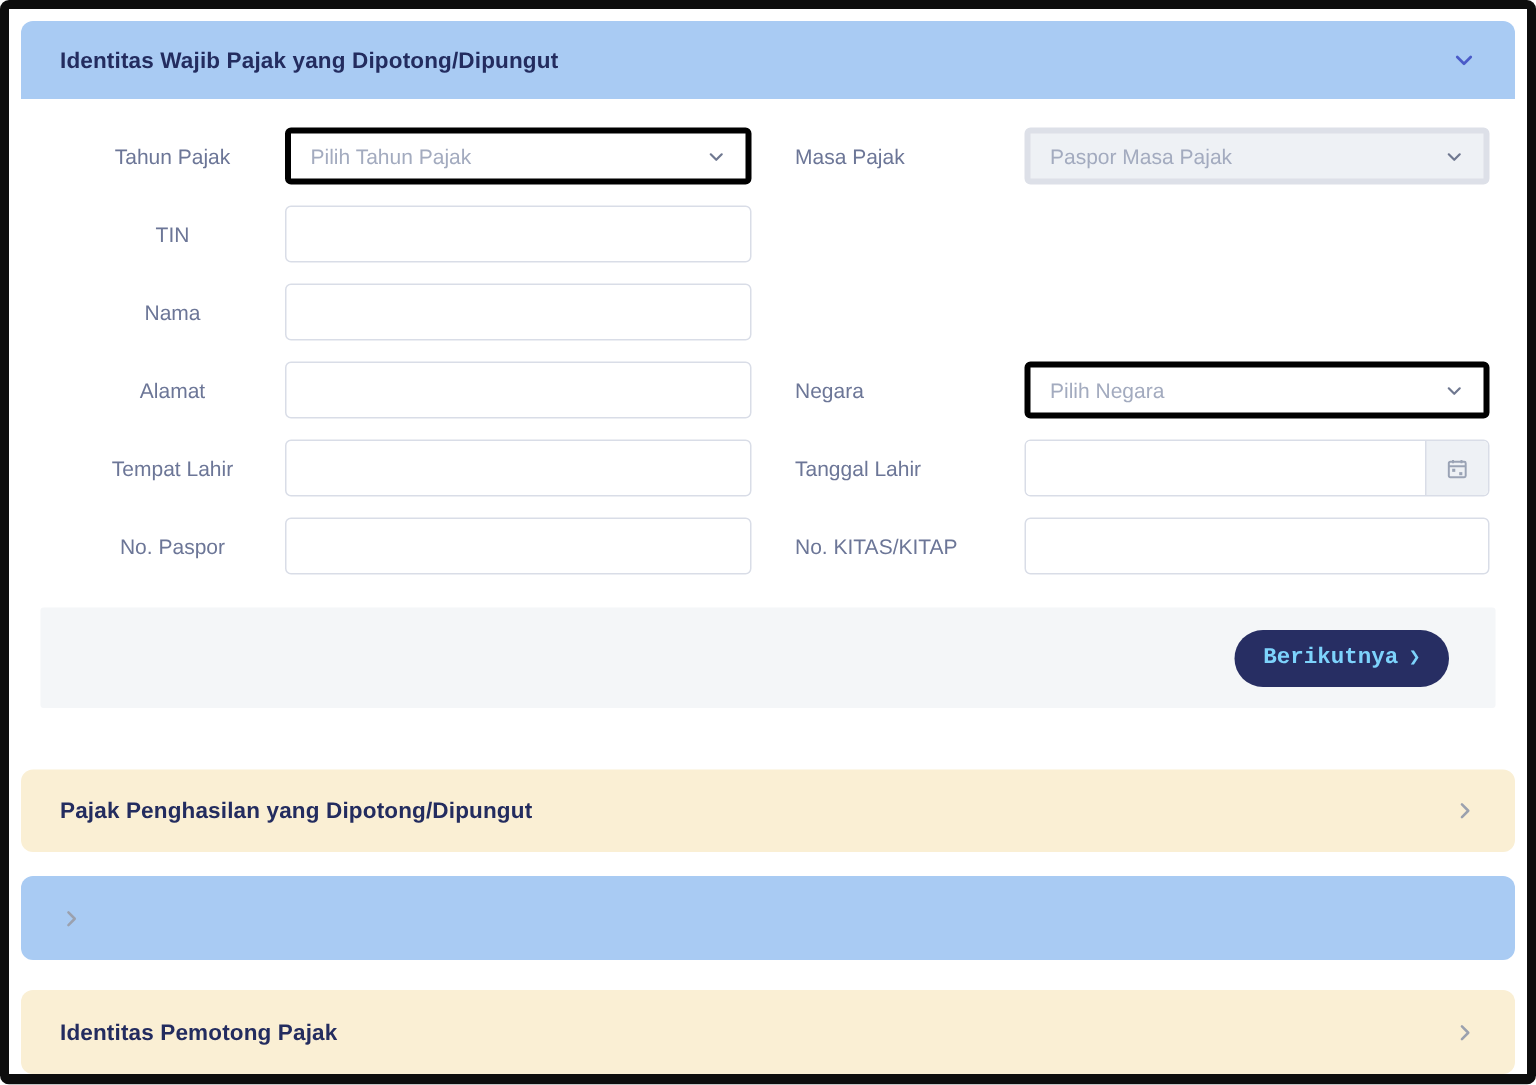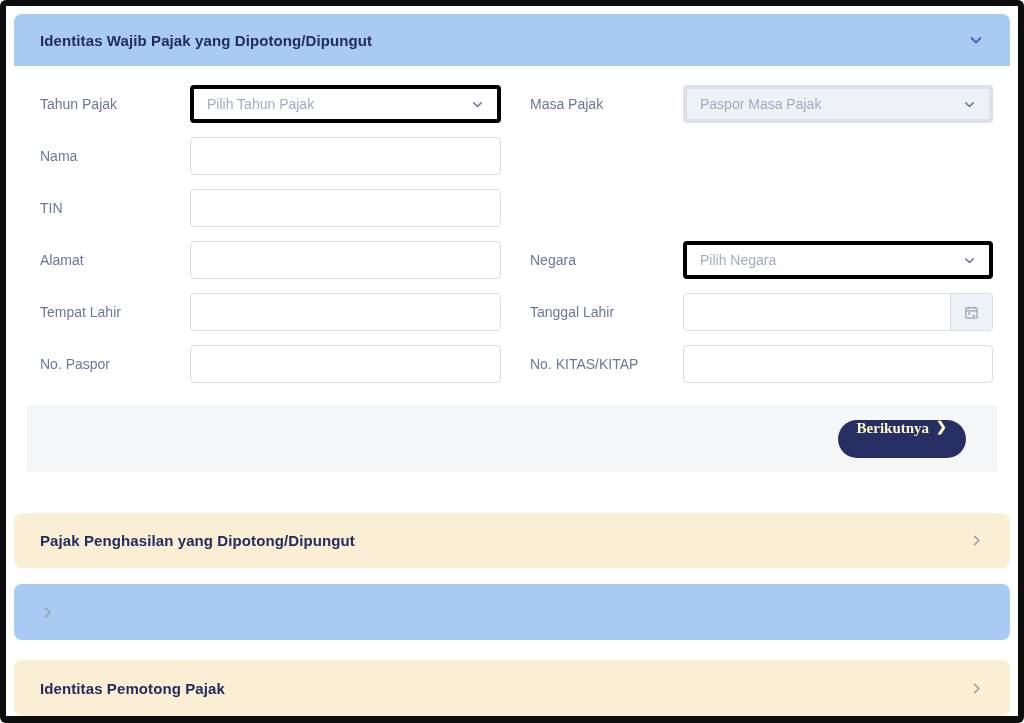--- a/index.html
+++ b/index.html
@@ -24,21 +24,21 @@
   .s3 { height:56px; margin-bottom:20px; }
   .s4 { height:56px; }
   .card { margin-bottom:23px; }
 
   
   .card-body { background:#fff; height:424px; padding-top:19px; }
   .form-area { padding:0 17px 0 26px; }
   .form-row { display:flex; align-items:center; height:38px; margin-bottom:14px; }
   .form-row:last-child { margin-bottom:0; }
   .lab { font-size:14px; color:#6C7697; }
-  .lab.left  { width:150px; flex:none; }
+  .lab.left  { width:150px; flex:none;text-align:center; }
   .lab.right { width:153px; flex:none; }
   .ctrl { width:311px; flex:none; height:38px; }
   .ctrl.right { width:310px; }
   .mid-gap { width:29px; flex:none; }
 
   .select {
     width:100%; height:38px; background:#fff; border:4px solid #000000; border-radius:4px;
     display:flex; align-items:center; justify-content:space-between; padding:0 13px; cursor:pointer;
   }
   .select.disabled { background:#EEF1F5; border-color:#DDE0E8; }
@@ -57,23 +57,23 @@
   .cal-btn {
     width:42px; flex:none; background:#EEF1F5; border:none; border-left:1px solid #D9DDE7;
     display:flex; align-items:center; justify-content:center; cursor:pointer; color:#9AA3B5;
   }
 
   .card-footer {
     margin:22px 13px 0 13px; height:67px; background:#F4F6F8; border-radius:2px;
     display:flex; align-items:center; justify-content:flex-end; padding-right:31px;
   }
   .next-btn {
-    height:38px; border:none; border-radius:19px; background:#272E63; color:#fef9c3;
-    font-family:Liberation Serif, serif; font-size:15px; font-weight:bold;
-    display:flex; gap:7px; padding:0 19px; cursor:pointer;
+    height:38px; border:none; border-radius:19px; background:#272E63; color:#7dd3fc;
+    font-family:Liberation Mono, monospace; font-size:15px; font-weight:bold;
+    display:flex; align-items:center; gap:7px; padding:0 19px; cursor:pointer;
   }
   .next-arrow { font-size:13px; font-weight:bold; line-height:1; }
 </style>
 </head>
 <body>
 
 <div class="frame">
   <div class="page">
 
     <section class="card">
@@ -109,28 +109,28 @@
                 <span class="schev">
                     <svg width="13" height="13" viewBox="0 0 16 16">
                       <path d="M3.5 6l4.5 4.5L12.5 6" fill="none" stroke="currentColor" stroke-width="1.8" stroke-linecap="round" stroke-linejoin="round"></path>
                     </svg>
                   </span>
               </div>
             </div>
           </div>
 
           <div class="form-row">
+            <label class="lab left">TIN</label>
+            <div class="ctrl">
+              <input class="ti" type="text" value="" style="">
+            </div>
+          </div>
+
+          <div class="form-row">
             <label class="lab left">Nama</label>
-            <div class="ctrl">
-              <input class="ti" type="text" value="" style="">
-            </div>
-          </div>
-
-          <div class="form-row">
-            <label class="lab left">TIN</label>
             <div class="ctrl">
               <input class="ti" type="text" value="" style="">
             </div>
           </div>
 
           <div class="form-row">
             <label class="lab left">Alamat</label>
             <div class="ctrl">
               <input class="ti" type="text" value="" style="">
             </div>

